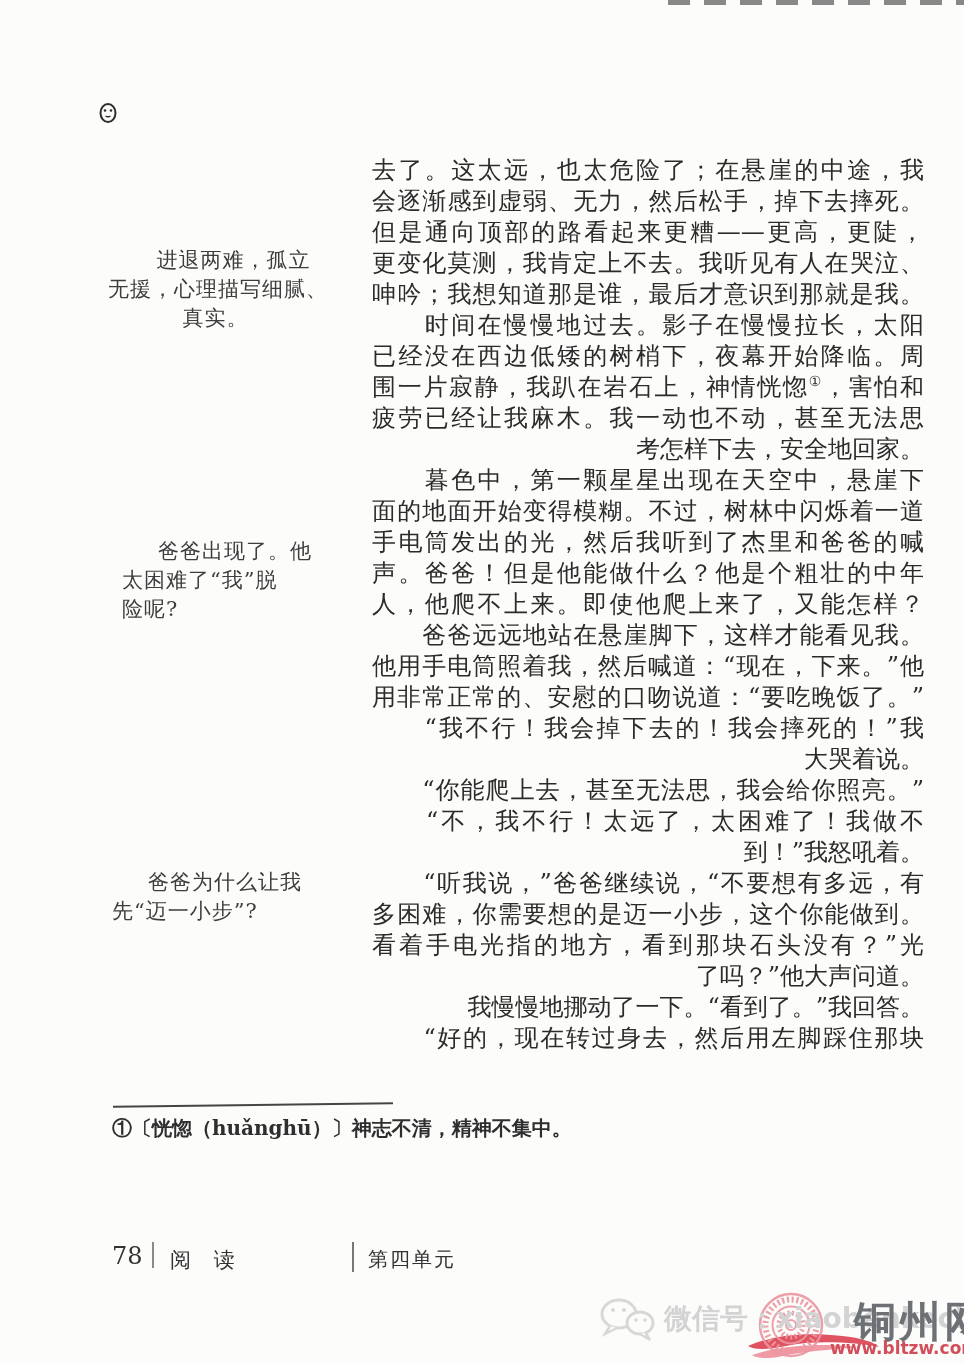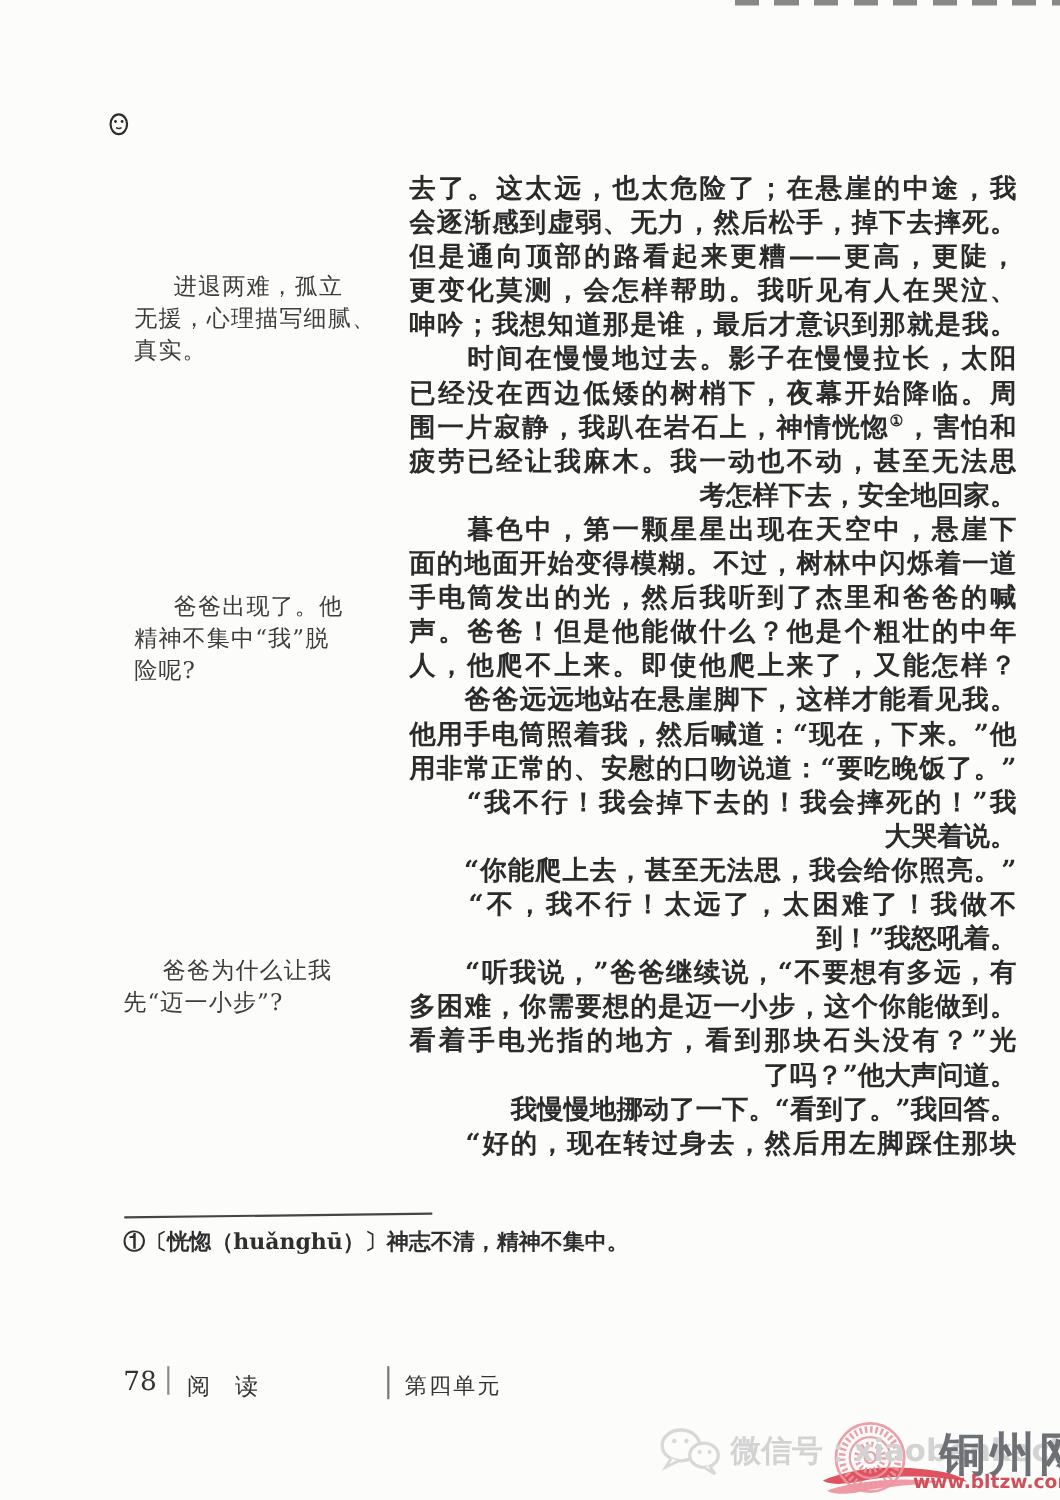--- a/index.html
+++ b/index.html
@@ -20,31 +20,31 @@
   .smiley{position:absolute;left:98px;top:102px;}
 
   
   .note{
     position:absolute;
     font-size:21px;line-height:29px;color:#3d3d3d;
     letter-spacing:1px;
   }
   .note .nl{white-space:nowrap;}
   .note .first{text-indent:36px;}
-  .note1{left:122px;top:246px;width:215px;}
+  .note1{left:108px;top:246px;width:215px;text-align:center;}
   .note2{left:122px;top:497px;width:215px;margin-top:40px;}
   .note3{left:112px;top:868px;width:230px;}
 
   
   .body-col{
     position:absolute;left:372px;top:155px;width:552px;
   }
   .bl{
     height:31px;line-height:31px;font-size:24px;
-    overflow:hidden;white-space:nowrap;font-weight:bold;
+    overflow:hidden;white-space:nowrap;
   }
   .j{text-align:justify;text-align-last:justify;white-space:normal;}
   .l{text-align:right;}
   .sup{font-size:14px;vertical-align:super;line-height:0;}
 
   
   .foot-divider{
     position:absolute;left:113px;top:1104px;width:280px;height:2px;
     background:#454545;transform:rotate(-0.7deg);
   }
@@ -99,33 +99,33 @@
     </svg>
   </div>
 
   <div class="note note1">
     <div class="nl first">进退两难，孤立</div>
     <div class="nl">无援，心理描写细腻、</div>
     <div class="nl">真实。</div>
   </div>
   <div class="note note2">
     <div class="nl first">爸爸出现了。他</div>
-    <div class="nl">精神不集中“我”脱</div>
+    <div class="nl">太困难了“我”脱</div>
     <div class="nl">险呢?</div>
   </div>
   <div class="note note3">
     <div class="nl first">爸爸为什么让我</div>
     <div class="nl">先“迈一小步”?</div>
   </div>
 
   <div class="body-col">
     <div class="bl j">去了。这太远，也太危险了；在悬崖的中途，我</div>
     <div class="bl j">会逐渐感到虚弱、无力，然后松手，掉下去摔死。</div>
     <div class="bl j">但是通向顶部的路看起来更糟——更高，更陡，</div>
-    <div class="bl j">更变化莫测，会怎样帮助。我听见有人在哭泣、</div>
+    <div class="bl j">更变化莫测，我肯定上不去。我听见有人在哭泣、</div>
     <div class="bl j">呻吟；我想知道那是谁，最后才意识到那就是我。</div>
 
     <div class="bl j">　　时间在慢慢地过去。影子在慢慢拉长，太阳</div>
     <div class="bl j">已经没在西边低矮的树梢下，夜幕开始降临。周</div>
     <div class="bl j">围一片寂静，我趴在岩石上，神情恍惚<span class="sup">①</span>，害怕和</div>
     <div class="bl j">疲劳已经让我麻木。我一动也不动，甚至无法思</div>
     <div class="bl l">考怎样下去，安全地回家。</div>
 
     <div class="bl j">　　暮色中，第一颗星星出现在天空中，悬崖下</div>
     <div class="bl j">面的地面开始变得模糊。不过，树林中闪烁着一道</div>

